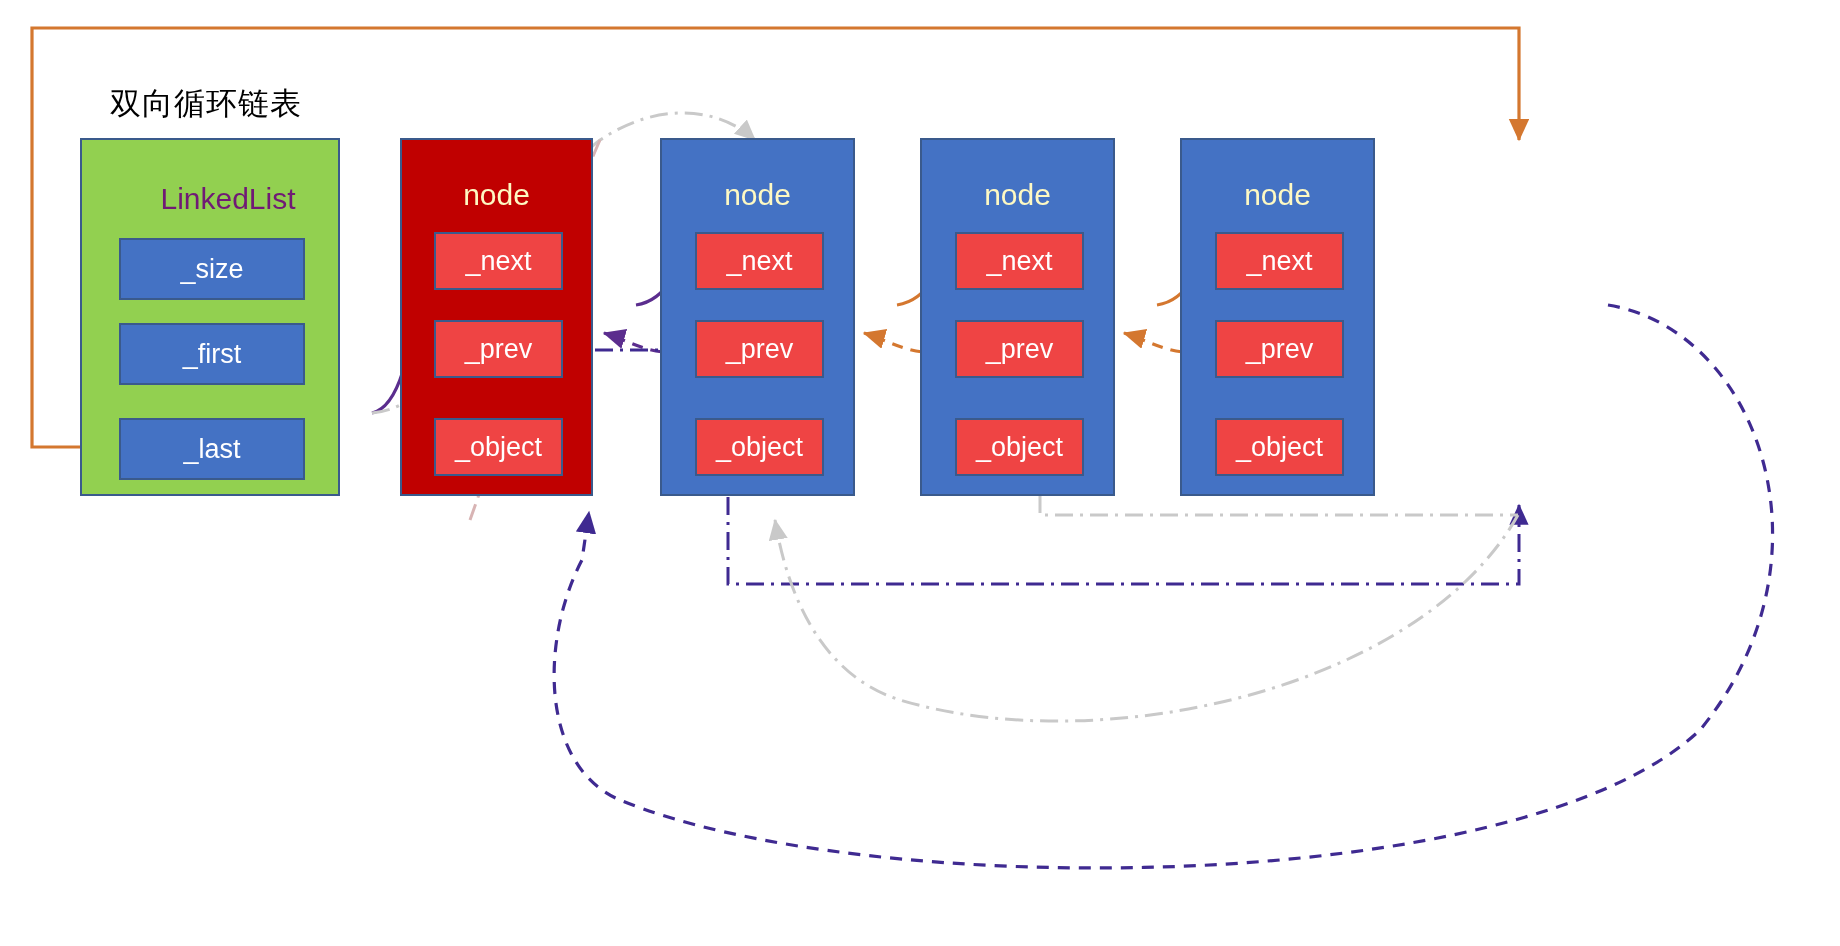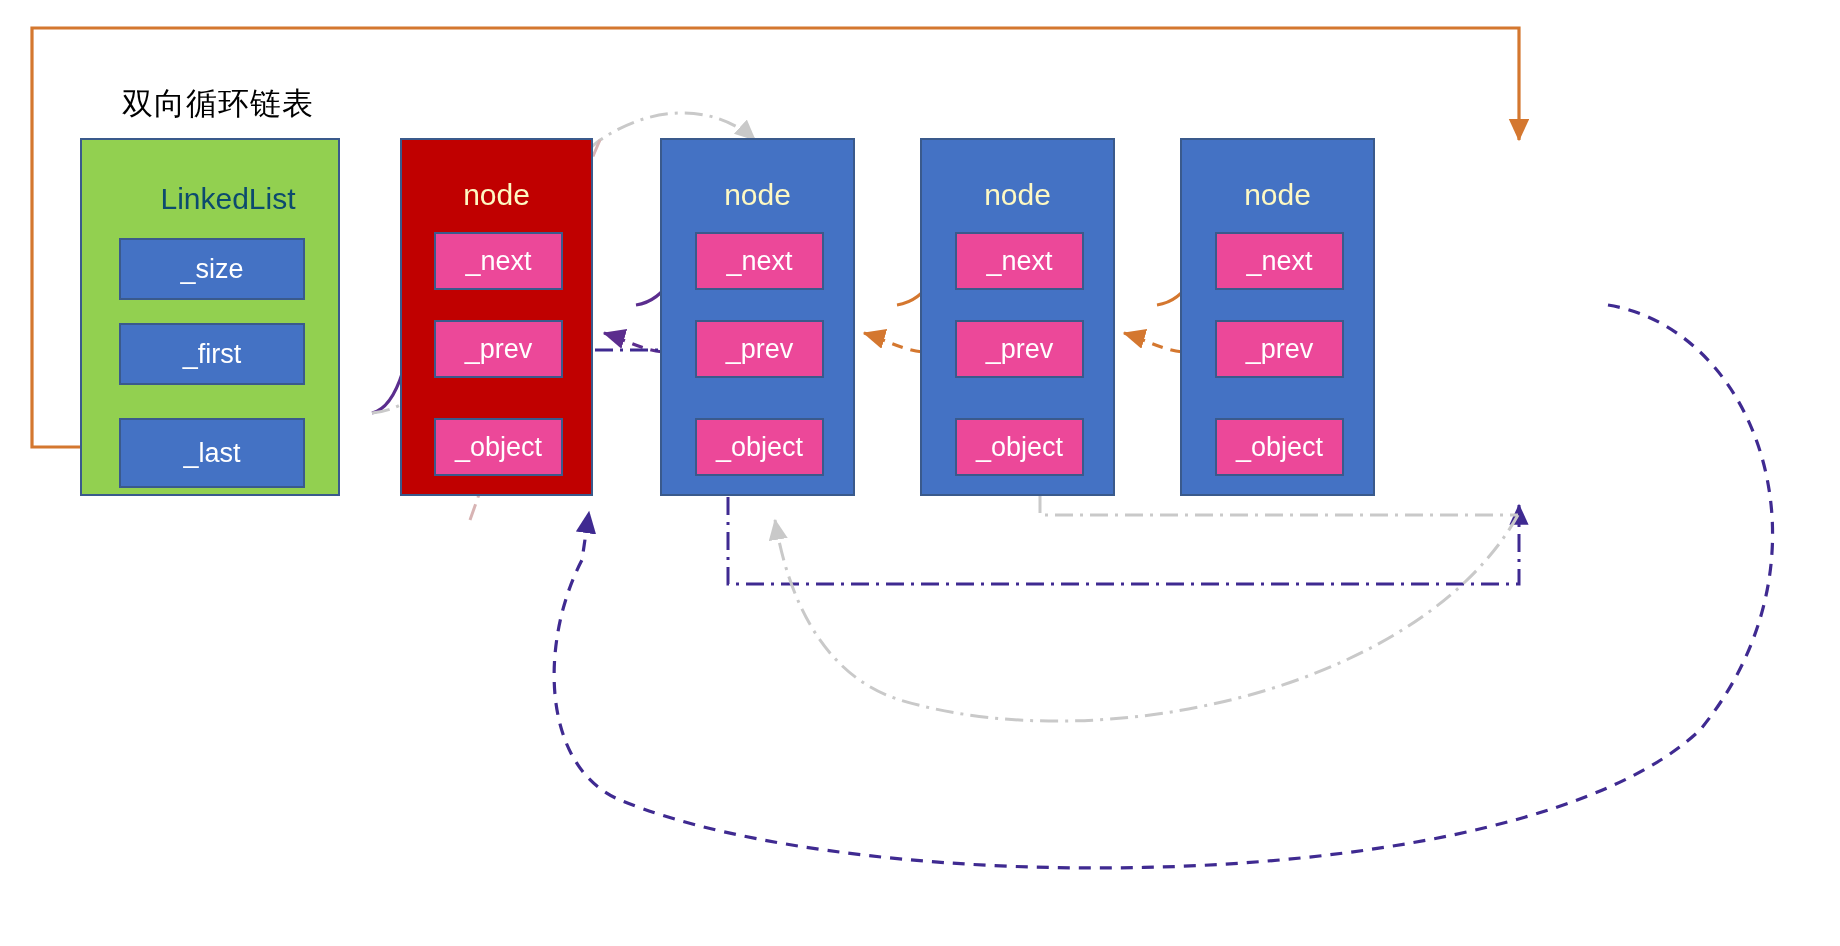--- a/index.html
+++ b/index.html
@@ -21,21 +21,21 @@
     position: absolute;
     left: 0;
     top: 0;
     width: 1840px;
     height: 946px;
     pointer-events: none;
   }
 
   .diagram-title {
     position: absolute;
-    left: 122px;
+    left: 110px;
     top: 83px;
     font-size: 31px;
     color: #000000;
     letter-spacing: 1px;
     white-space: nowrap;
   }
 
   
   .box {
     position: absolute;
@@ -54,21 +54,21 @@
   .box-title {
     position: absolute;
     left: 0;
     right: 0;
     text-align: center;
     font-size: 30px;
     white-space: nowrap;
   }
   .list-box > .box-title {
     top: 42px;
-    color: #0c4a6e;
+    color: #701a75;
     padding-left: 36px;
   }
   .node-box > .box-title {
     top: 38px;
     color: #fef9c3;
   }
 
   
   .field {
     position: absolute;
@@ -78,21 +78,21 @@
     align-items: center;
     justify-content: center;
     font-size: 27px;
     color: #ffffff;
     white-space: nowrap;
   }
   .field.blue {
     background: #4472c4;
   }
   .field.yellow {
-    background: #ec4899;
+    background: #ef4444;
   }
 </style>
 </head>
 <body>
 
 <div id="canvas">
 
   <svg id="edges" viewBox="0 0 1840 946">
     <defs>
       <marker id="ah-purple" markerWidth="9" markerHeight="9" refX="6.6" refY="3.2" orient="auto">
@@ -138,21 +138,21 @@
 
     <path d="M 430 350 L 560 350" fill="none" stroke="#3f2a91" stroke-width="3" stroke-dasharray="18,7,3,7"></path>
   </svg>
 
   <div class="diagram-title">双向循环链表</div>
 
   <div class="box list-box" style="left:80px; top:138px; width:260px; height:358px;">
     <div class="box-title">LinkedList</div>
     <div class="field blue" style="left:37px; top:183px; width:186px; height:62px;">_first</div>
     <div class="field blue" style="left:37px; top:98px; width:186px; height:62px;">_size</div>
-    <div class="field blue" style="left:37px; top:278px; width:186px; height:70px;">_last</div>
+    <div class="field blue" style="left:37px; top:278px; width:186px; height:62px;">_last</div>
   </div>
 
   <div class="box node-box head" style="left:400px; top:138px; width:193px; height:358px;">
     <div class="box-title">node</div>
     <div class="field yellow" style="left:32px; top:92px; width:129px; height:58px;">_next</div>
     <div class="field yellow" style="left:32px; top:180px; width:129px; height:58px;">_prev</div>
     <div class="field yellow" style="left:32px; top:278px; width:129px; height:58px;">_object</div>
   </div>
 
   <div class="box node-box" style="left:660px; top:138px; width:195px; height:358px;">

